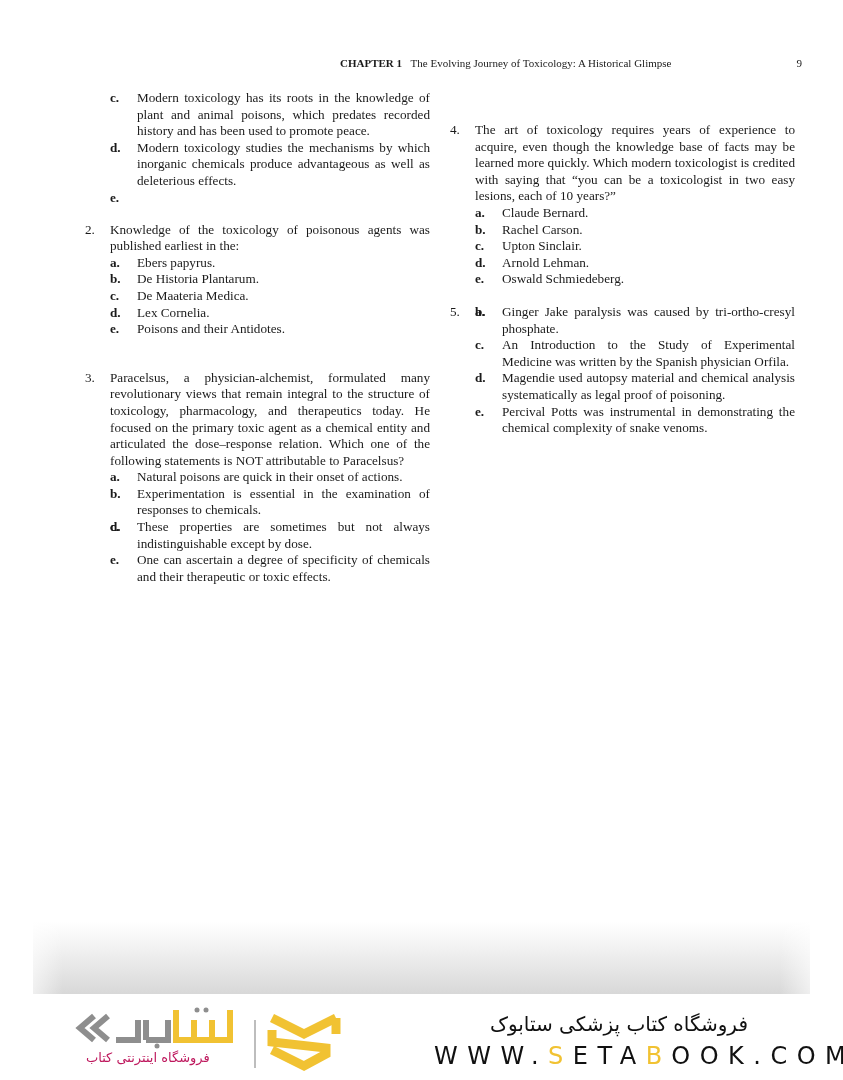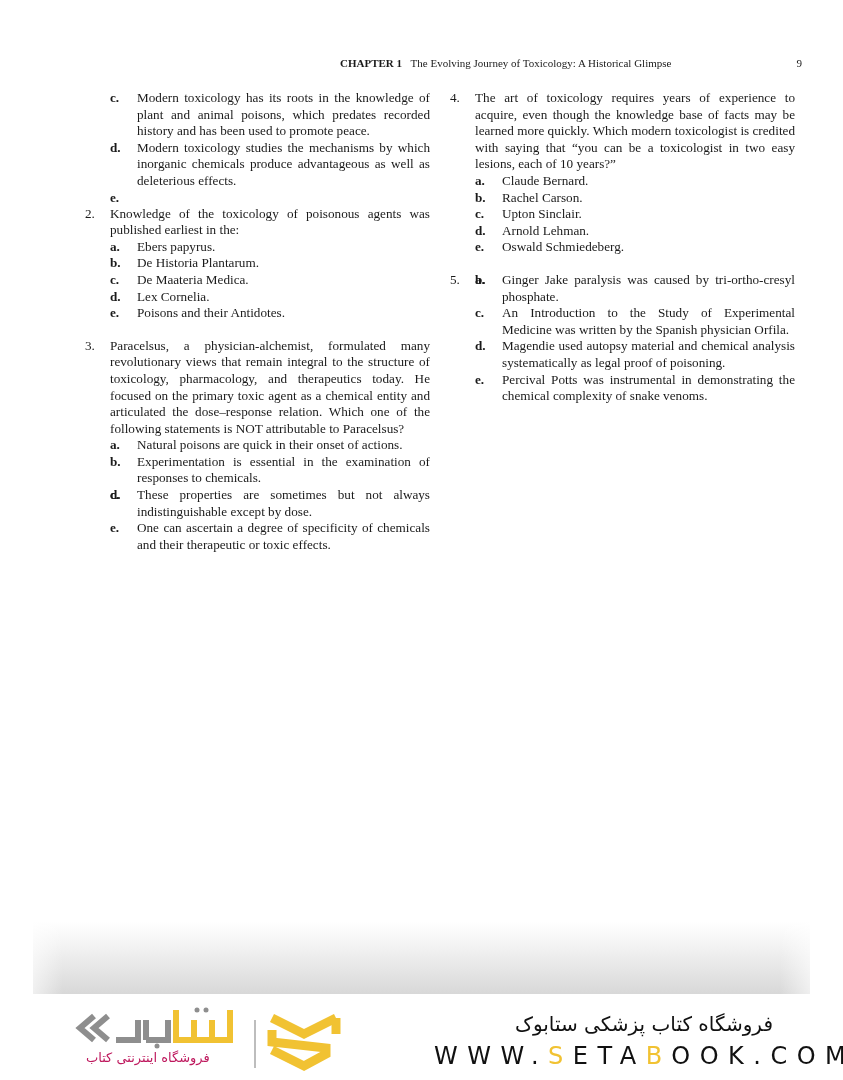--- a/index.html
+++ b/index.html
@@ -14,21 +14,21 @@
   }
   .running-head .chap { font-weight: bold; margin-right: 6px; }
   .running-head .pg { position: absolute; right: 0; top: 0; }
 
   .col { position: absolute; top: 90px; width: 345px; font-size: 13.2px; line-height: 16.6px; }
   .col.left { left: 85px; }
   .col.right { left: 450px; }
 
   .q { position: relative; padding-left: 25px; margin-bottom: 16px; }
   .q .num { position: absolute; left: 0; top: 0; }
-  .q .stem { text-align: justify; }
+  .q .stem { text-align: justify; margin-top: 32px; }
   .opts { margin: 0; padding: 0; list-style: none; }
   .opt { position: relative; padding-left: 27px; text-align: justify; }
   .opt .lbl { position: absolute; left: 0; top: 0; font-weight: bold; }
   .opt .txt.it { }
   .cont .opt { }
   .cont { padding-left: 25px; margin-bottom: 16px; }
 
   .fade {
     position: absolute; left: 33px; top: 922px; width: 777px; height: 72px;
     background: linear-gradient(to bottom, #ffffff 0%, #f0f0f0 40%, #d8d8d8 100%);
@@ -42,21 +42,21 @@
   .footer { position: absolute; left: 0; top: 994px; width: 843px; height: 86px; background: #fff; }
   .logo-wrap { position: absolute; left: 72px; top: 12px; width: 270px; height: 66px; }
   .logo-sub {
     position: absolute; left: 14px; top: 44px; font-family: "DejaVu Sans", sans-serif;
     font-size: 13px; color: #be185d; direction: rtl;
   }
   .logo-div { position: absolute; left: 182px; top: 14px; width: 2px; height: 48px; background: #bdbdbd; }
   .logo-mark { position: absolute; left: 194px; top: 8px; }
 
   .fa-title {
-    position: absolute; left: 515px; top: 18px; font-family: "DejaVu Sans", sans-serif;
+    position: absolute; left: 490px; top: 18px; font-family: "DejaVu Sans", sans-serif;
     font-size: 20px; color: #111; direction: rtl;
   }
   .site {
     position: absolute; left: 434px; top: 48px; font-family: "DejaVu Sans", sans-serif;
     font-size: 24px; letter-spacing: 9.5px; color: #111; white-space: nowrap;
   }
   .site .hl { color: #f1c232; }
 </style>
 </head>
 <body>

